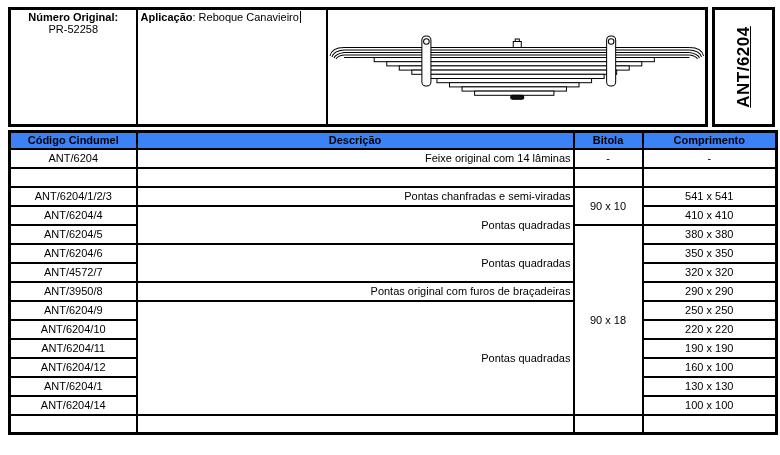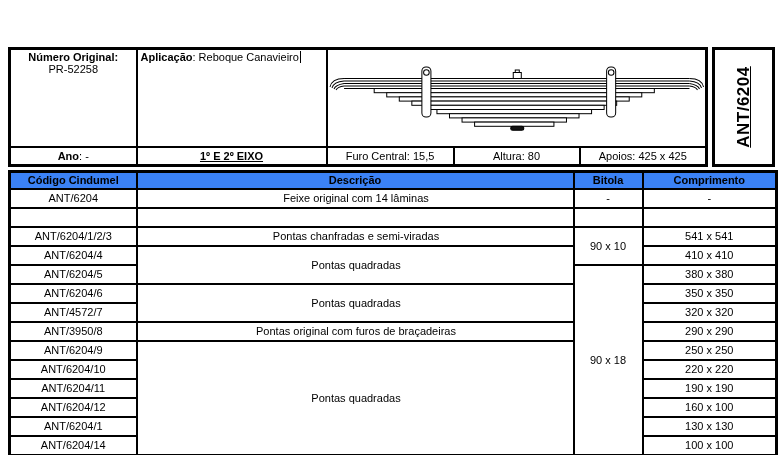--- a/index.html
+++ b/index.html
@@ -7,21 +7,21 @@
     margin: 0; padding: 0;
     width: 780px; height: 455px;
     background: #ffffff;
     font-family: "Liberation Sans", sans-serif;
     font-size: 11px;
     color: #000;
   }
   .sheet { position: absolute; left: 8px; top: 7px; width: 767px; }
 
   
-  .top-section { display: flex; gap: 4px; height: 120px; margin-top: 40px; }
+  .top-section { display: flex; gap: 4px; height: 120px; }
   .info-table {
     border-collapse: collapse; table-layout: fixed;
     width: 697px; height: 120px;
     border: 3px solid #000;
   }
   .info-table td { border: 2px solid #000; padding: 1px 3px; vertical-align: top; }
   .info-table tr.r1 td { height: 96px; }
   .info-table tr.r2 td { height: 18px; text-align: center; vertical-align: middle; padding: 0 2px; white-space: nowrap; }
   .c-numero { text-align: center; }
   .c-draw { padding: 0 !important; vertical-align: middle !important; }
@@ -50,21 +50,21 @@
     height: 17px; font-weight: bold; font-size: 11px;
     padding: 0 2px;
   }
   .main-table td {
     border: 2px solid #000;
     height: 19px;
     text-align: center; vertical-align: middle;
     padding: 0 2px;
     white-space: nowrap; overflow: hidden;
   }
-  .main-table td.desc { text-align: center; padding-left: 4px; }
+  .main-table td.desc { text-align: right; padding-left: 4px; }
 
   svg { display: block; }
 </style>
 </head>
 <body>
 
 <div class="sheet">
 
   <div class="top-section">
     <table class="info-table">
@@ -126,31 +126,20 @@
               <g fill="#fff">
                 <rect x="186.5" y="19" width="4" height="3"></rect>
                 <rect x="184.5" y="21.5" width="8" height="6"></rect>
               </g>
 
               <rect x="182" y="75.3" width="13" height="4" rx="2" fill="#111"></rect>
             </g>
           </svg>
         </td>
       </tr>
-      <tr class="r2">
-        <td>
-          <span class="bold">Ano</span><span>: -</span>
-        </td>
-        <td>
-          <span class="bold underline">1º E 2º EIXO</span>
-        </td>
-        <td>Furo Central: 15,5</td>
-        <td>Altura: 80</td>
-        <td>Apoios: 425 x 425</td>
-      </tr>
     </tbody>
       </table>
 
     <div class="ant-box">
       <span class="ant-text">ANT/6204</span>
     </div>
   </div>
 
   <table class="main-table">
     <colgroup>

